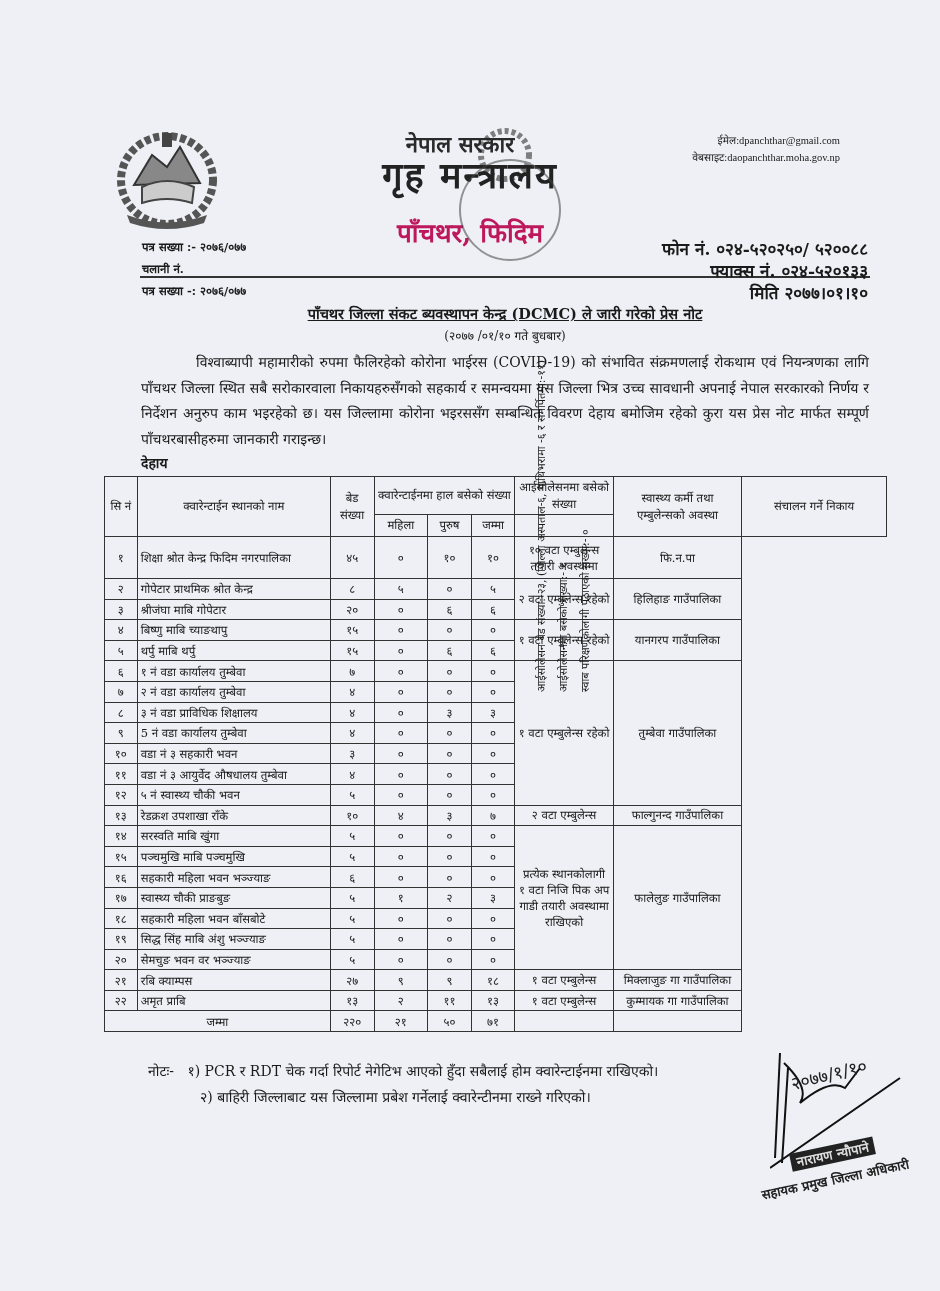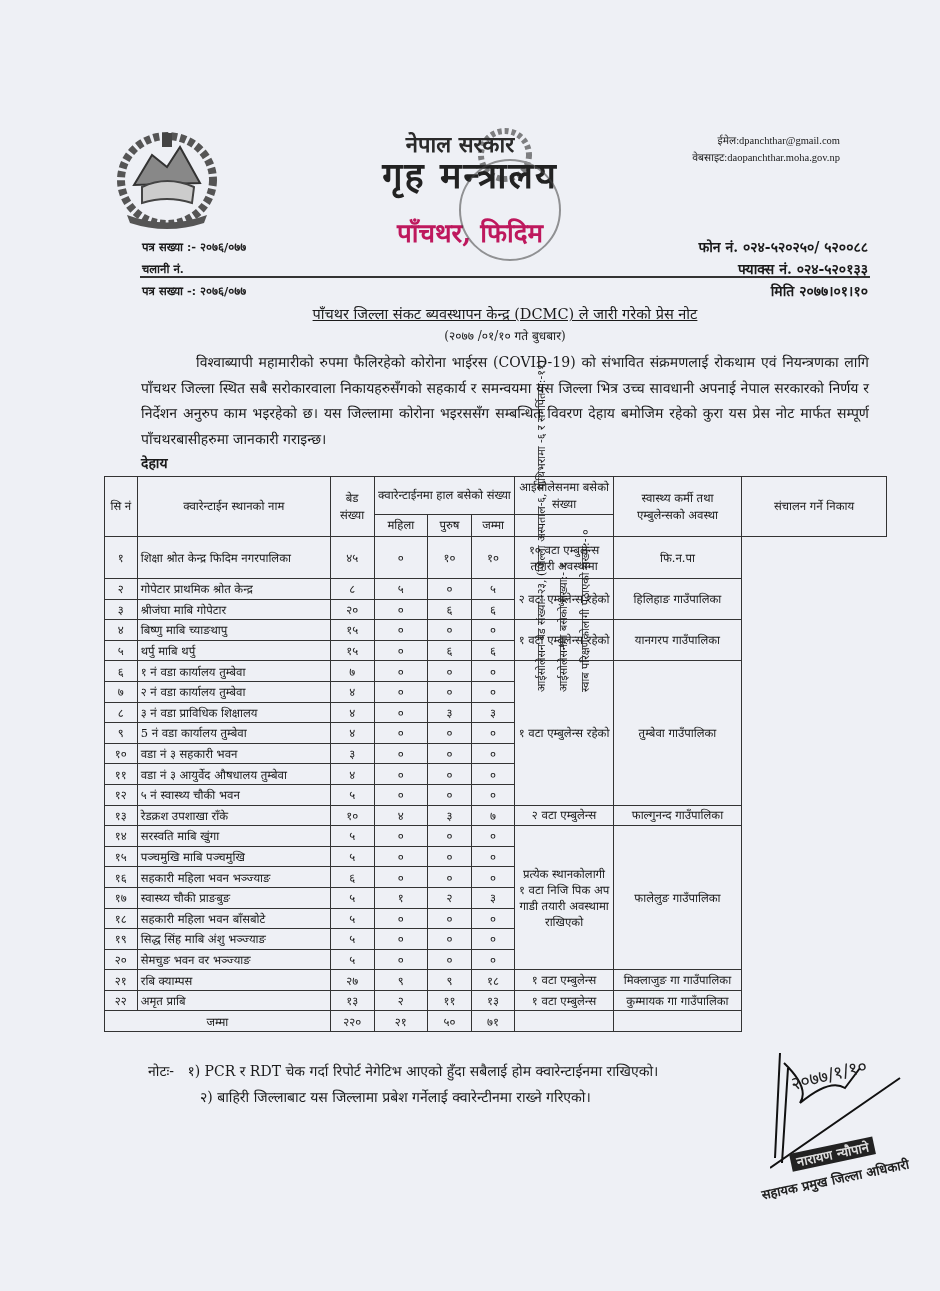--- a/index.html
+++ b/index.html
@@ -11,24 +11,24 @@
     position:relative;
   }
   .page { position:absolute; left:0; top:0; width:940px; height:1291px; background:#eef0f5; }
   .emblem { position:absolute; left:112px; top:125px; width:110px; height:105px; }
   .hdr-small { position:absolute; left:330px; top:128px; width:260px; text-align:center; font-size:22px; font-weight:bold; color:#2a2a2a; }
   .hdr-mid { position:absolute; left:310px; top:150px; width:320px; text-align:center; font-size:36px; font-weight:bold; color:#222; letter-spacing:2px; }
   .hdr-big { position:absolute; left:225px; top:168px; width:520px; text-align:center; font-size:46px; font-weight:bold; color:#1e1e1e; letter-spacing:1px; }
   .hdr-loc { position:absolute; left:350px; top:214px; width:240px; text-align:center; font-size:26px; font-weight:bold; color:#be185d; }
   .contact { position:absolute; right:100px; top:132px; text-align:right; font-size:10.5px; line-height:17px; font-family:"Liberation Serif", serif; }
   .meta-left { position:absolute; left:142px; font-size:11.5px; font-weight:bold; }
-  .meta-right { position:absolute; right:72px; font-size:14px; font-weight:bold; text-align:right; }
+  .meta-right { position:absolute; right:72px; font-size:17px; font-weight:bold; text-align:right; }
   .rule { position:absolute; left:140px; width:730px; border-top:2px solid #333; top:276px; }
   .stamp { position:absolute; left:450px; top:125px; width:115px; height:150px; border-radius:50%; border:0; opacity:0.55; }
-  .title { position:absolute; left:140px; width:730px; top:303px; text-align:center; font-size:14.5px; }
+  .title { position:absolute; left:140px; width:730px; top:303px; text-align:center; font-size:14.5px;font-weight:bold; }
   .title span { text-decoration:underline; }
   .subtitle { position:absolute; left:140px; width:730px; top:327px; text-align:center; font-size:12px; }
   .body-para { position:absolute; left:141px; width:728px; top:350px; font-size:14px; line-height:25.5px; text-align:justify; text-indent:55px; }
   .dehay { position:absolute; left:141px; top:453px; font-size:14px; font-weight:bold; }
   table.main {
     position:absolute; left:104px; top:476px; width:783px;
     border-collapse:collapse; font-size:11.5px;
   }
   table.main td, table.main th { border:1px solid #333; padding:0 3px; font-weight:normal; vertical-align:middle; }
   table.main th { text-align:center; line-height:17px; }

